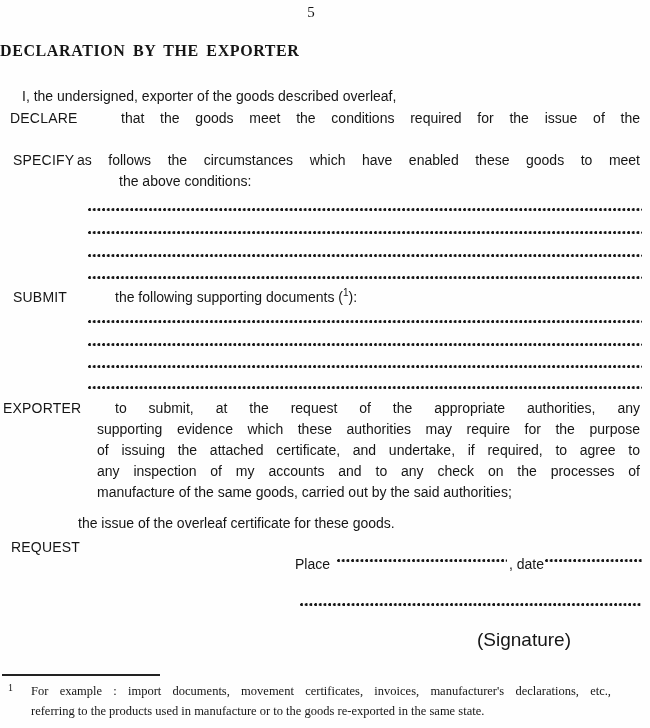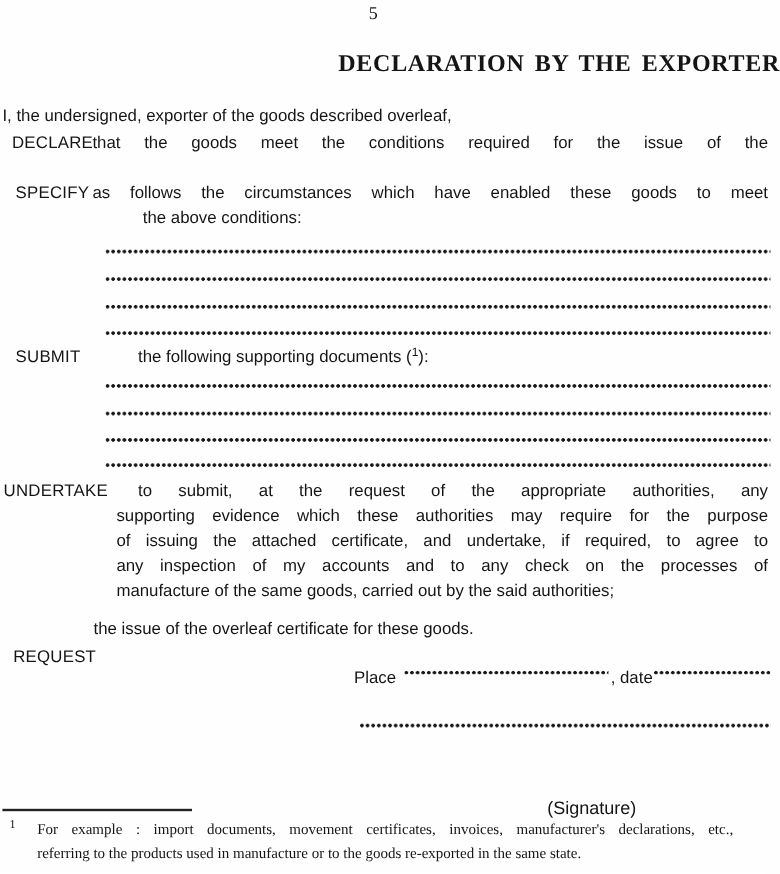--- a/index.html
+++ b/index.html
@@ -16,35 +16,35 @@
   .abs { position: absolute; }
 
   .pagenum {
     top: 4px; left: 0; right: 28px;
     text-align: center;
     font-family: "Liberation Serif", serif;
     font-size: 15px;
   }
   .title {
     top: 42px; left: 0; right: 0;
-    text-align: right;
+    text-align: left;
     font-family: "Liberation Serif", serif;
     font-weight: bold;
-    font-size: 20px;
+    font-size: 16px;
     letter-spacing: 0.6px;
     word-spacing: 3px;
   }
-  .intro { top: 88px; left: 2px; right: 10px; }
+  .intro { top: 88px; left: 22px; right: 10px; }
 
   .row { display: flex; align-items: flex-start; }
   .lbl { flex: 0 0 auto; letter-spacing: 0.2px; }
   .txt { flex: 1 1 auto; }
   .just { text-align: justify; text-align-last: justify; }
 
-  .declare-row   { top: 110px; left: 10px; right: 10px; }
+  .declare-row   { top: 110px; left: 10px; right: 10px; gap: 44px; }
   .declare-row .lbl   { width: 67px; }
   .declare-l2    { top: 131px; left: 118px; }
 
   .specify-row   { top: 152px; left: 13px; right: 10px; }
   .specify-row .lbl   { width: 64px; }
   .specify-l2    { top: 173px; left: 119px; text-align: center; }
 
   .dotline {
     height: 7px;
     background-image: radial-gradient(circle at 1.6px 4.6px, #161616 1.25px, rgba(0,0,0,0) 1.7px);
@@ -69,21 +69,21 @@
 
   .placedate {
     top: 556px; left: 295px; right: 8px;
     display: flex; align-items: flex-start;
   }
   .placedate .leader1 { flex: 1.75 1 0; height: 6px; margin: 0 2px 3px 7px; }
   .placedate .leader2 { flex: 1 1 0;    height: 6px; margin: 0 0 3px 1px; }
   .placedate span { white-space: pre; }
 
   .sigline  { top: 600px; left: 300px; right: 8px; }
-  .sigcap   { top: 629px; left: 456px; font-size: 15px; margin-top: 36px; }
+  .sigcap   { top: 629px; left: 477px; font-size: 19px; }
 
   .fnrule   { top: 674px; left: 2px; width: 158px; height: 2px; background: #222; }
   .fnmarker {
     top: 682px; left: 8px;
     font-family: "Liberation Serif", serif;
     font-size: 10px;
   }
   .fntext {
     top: 681px; left: 31px; right: 39px;
     font-family: "Liberation Serif", serif;
@@ -123,21 +123,21 @@
     <span class="lbl">SUBMIT</span>
     <span class="txt"><span>the following supporting documents (</span><sup class="fnref">1</sup><span>):</span></span>
   </div>
 
   <div class="abs dotline fill" style="top:317px"></div>
   <div class="abs dotline fill" style="top:340px"></div>
   <div class="abs dotline fill" style="top:362px"></div>
   <div class="abs dotline fill" style="top:383px"></div>
 
   <div class="abs row undertake-row">
-    <span class="lbl">UNDERTAKE</span>
+    <span class="lbl">EXPORTER</span>
     <span class="txt just">to submit, at the request of the appropriate authorities, any</span>
   </div>
   <div class="abs just u-l2">supporting evidence which these authorities may require for the purpose</div>
   <div class="abs just u-l3">of issuing the attached certificate, and undertake, if required, to agree to</div>
   <div class="abs just u-l4">any inspection of my accounts and to any check on the processes of</div>
   <div class="abs u-l5">manufacture of the same goods, carried out by the said authorities;</div>
 
   <div class="abs row request-row">
     <span class="lbl">REQUEST</span>
     <span class="txt">the issue of the overleaf certificate for these goods.</span>

